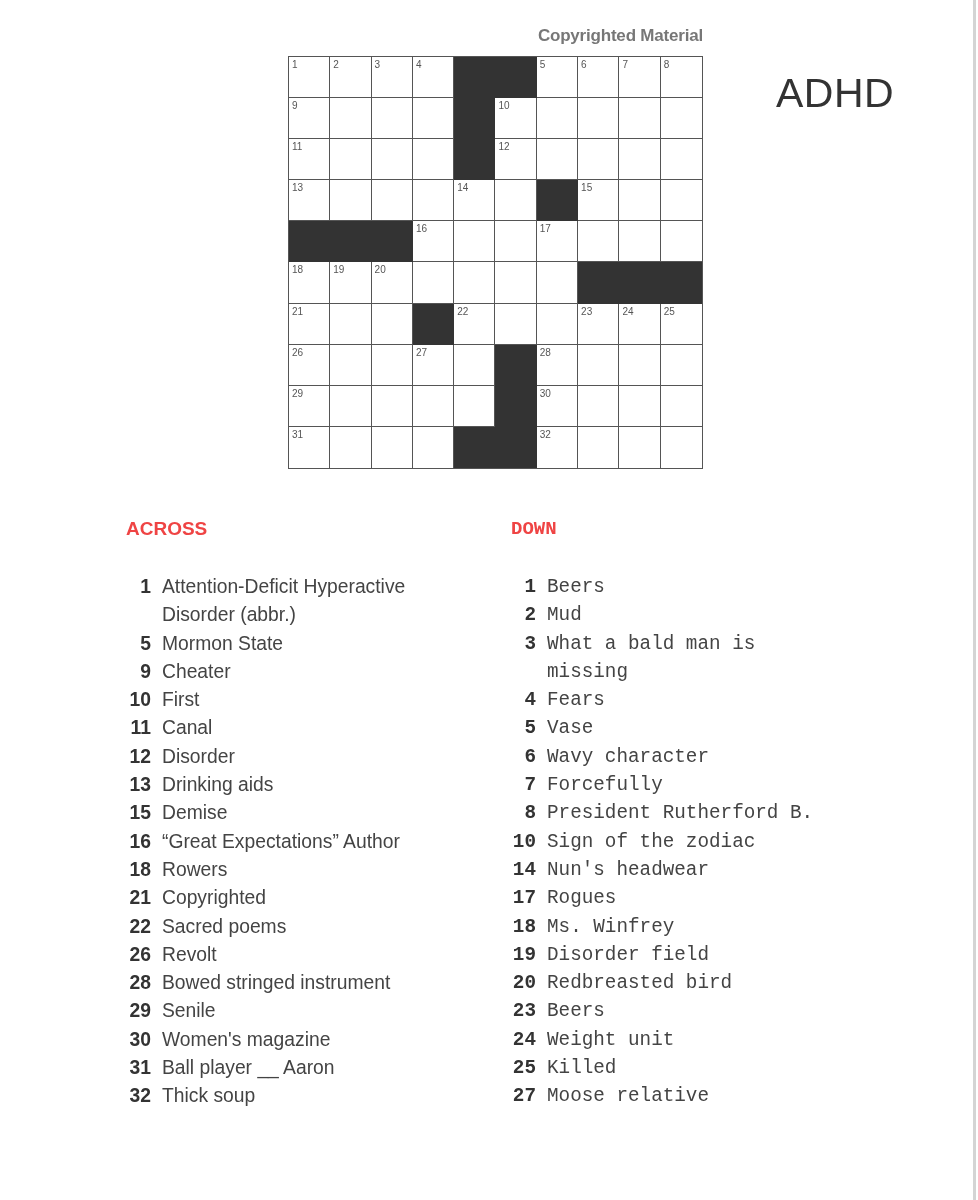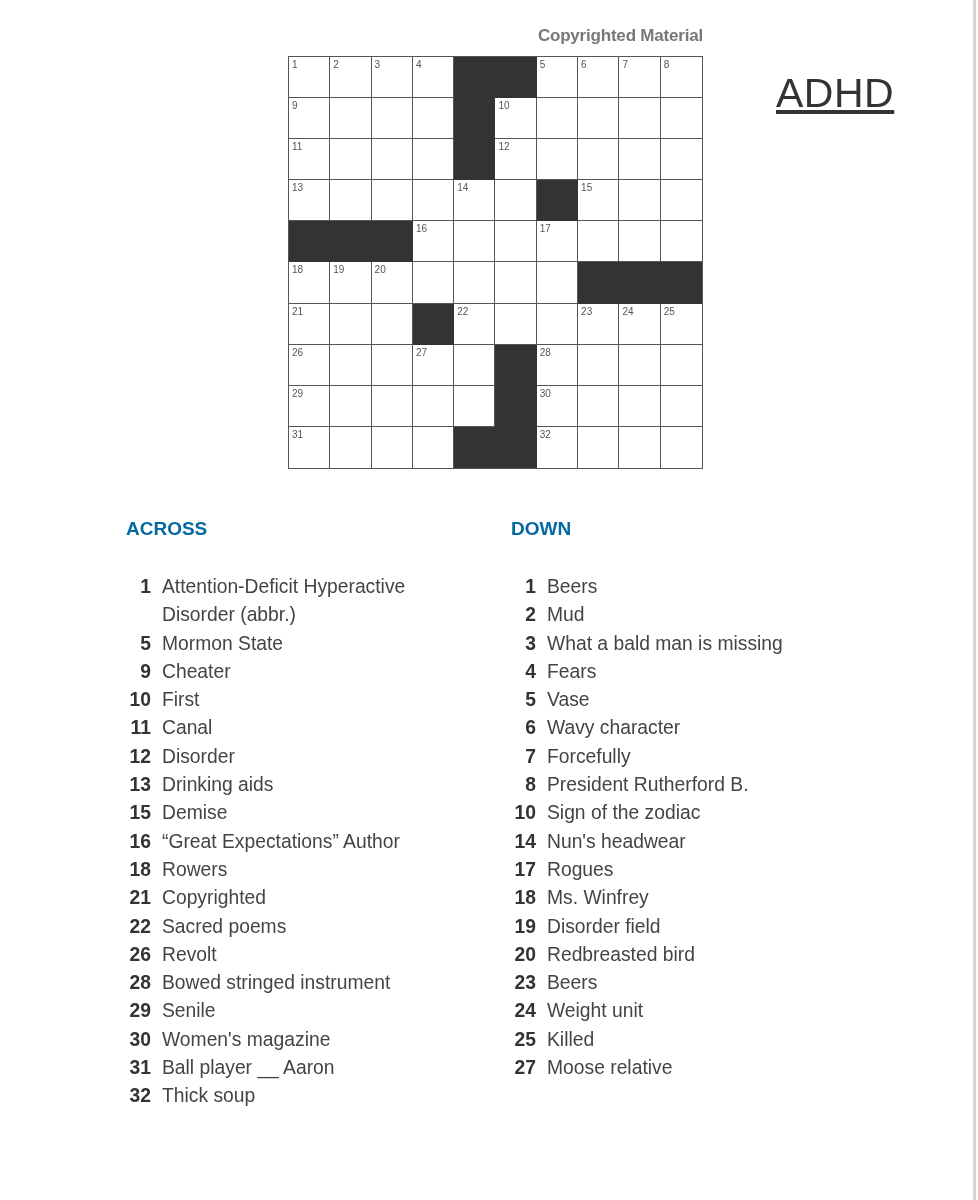--- a/index.html
+++ b/index.html
@@ -3,33 +3,33 @@
 <meta charset="utf-8">
 <style>
   html, body { margin:0; padding:0; }
   body {
     width:978px; height:1200px; background:#ffffff; position:relative; overflow:hidden;
     font-family:"Liberation Sans", "DejaVu Sans", sans-serif; color:#333;
   }
   .page-border { position:absolute; left:973px; top:0; width:3px; height:1200px; background:#d4d4d4; }
   .copyright { position:absolute; left:288px; width:415px; top:26px; text-align:right;
     font-size:17px; font-weight:bold; color:#777; letter-spacing:-0.2px; }
-  .title { position:absolute; left:776px; top:70px; font-size:41px; color:#333; letter-spacing:0.5px;text-decoration:underline; }
+  .title { position:absolute; left:776px; top:70px; font-size:41px; color:#333; letter-spacing:0.5px; }
   .grid { position:absolute; left:288px; top:56px; width:415px; height:413px;
     display:grid; grid-template-columns:repeat(10, 1fr); grid-template-rows:repeat(10, 1fr);
     border:1.5px solid #555; box-sizing:border-box; }
   .cell { border-right:1.5px solid #555; border-bottom:1.5px solid #555; position:relative; background:#fff; box-sizing:border-box; }
   .cell.c9 { border-right:none; }
   .cell.r9 { border-bottom:none; }
   .cell.black { background:#333; border-color:#333; }
   .cell .num { position:absolute; left:3px; top:2px; font-size:10px; color:#555; font-family:"Liberation Sans", sans-serif; }
   .col { position:absolute; top:518px; }
   .col.across { left:126px; }
-  .col.down { left:511px; }
-  .col-head { font-weight:bold; font-size:19px; color:#0369a1; margin-bottom:33px; }
+  .col.down { left:511px;font-family:Liberation Mono, monospace; }
+  .col-head { font-weight:bold; font-size:19px; color:#ef4444; margin-bottom:33px; }
   .clue { display:flex; font-size:19.3px; line-height:28.3px; color:#444; }
   .clue .n { width:25px; text-align:right; font-weight:bold; color:#333; flex:none; }
   .clue .t { padding-left:11px; width:280px; }
 </style>
 </head>
 <body>
 
 <div class="page-border"></div>
 
 <div class="copyright">Copyrighted Material</div>

